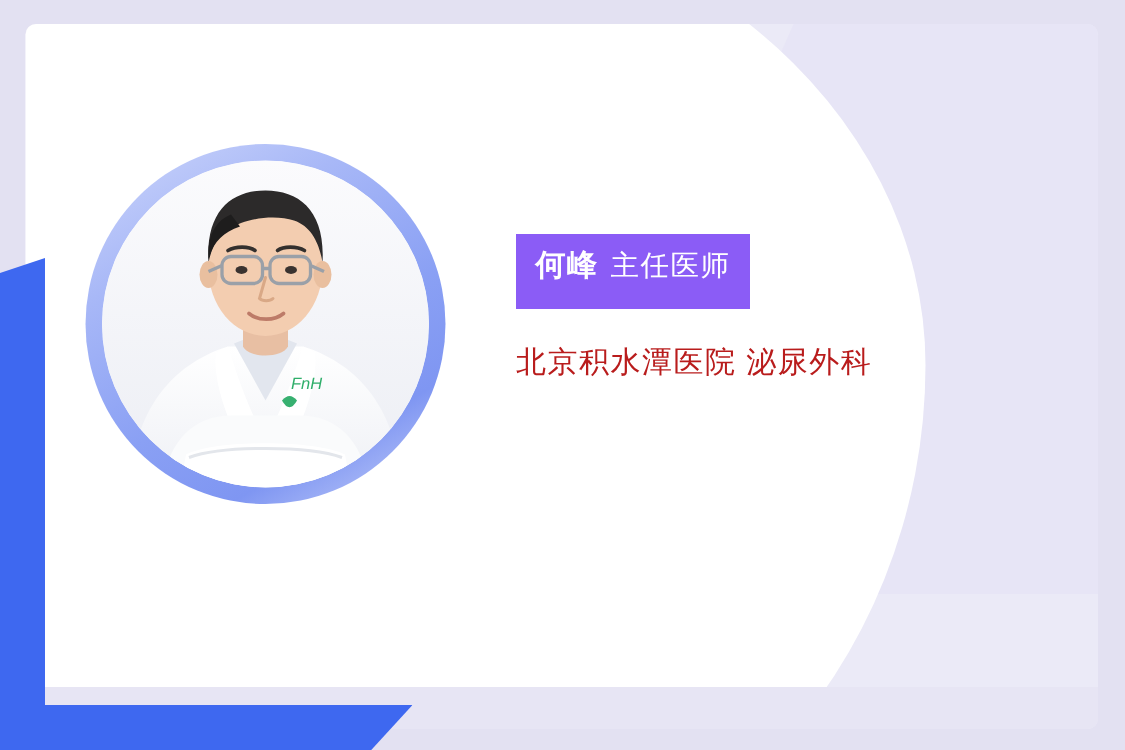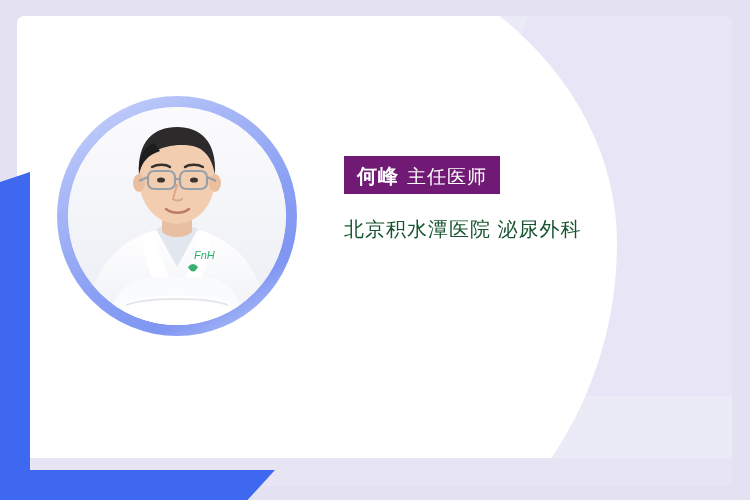--- a/index.html
+++ b/index.html
@@ -110,36 +110,36 @@
     font-size:35px;
     line-height:47px;
     color:#4628e2;
     letter-spacing:1px;
     white-space:pre-line;
     font-weight:400;
   }
   .badge {
     display:inline-block;
     margin-top:24px;
-    padding:7px 13px 4px 13px;
-    background:#701a75;
+    padding:7px 13px 16px 13px;
+    background:#8b5cf6;
     color:#ffffff;
     white-space:nowrap;
   }
   .badge .nm {
     font-size:20px; font-weight:bold; letter-spacing:1px;
   }
   .badge .ti {
     font-size:19px; font-weight:400; letter-spacing:1px; margin-left:8px;
   }
   .affil {
     margin-top:22px;
     font-size:20px;
     letter-spacing:1px;
-    color:#14532d;
+    color:#b91c1c;
   }
 </style>
 </head>
 <body>
 
 <div class="cover">
 
   <div class="card-inner">
 
     <div class="wedge-tr"></div>

